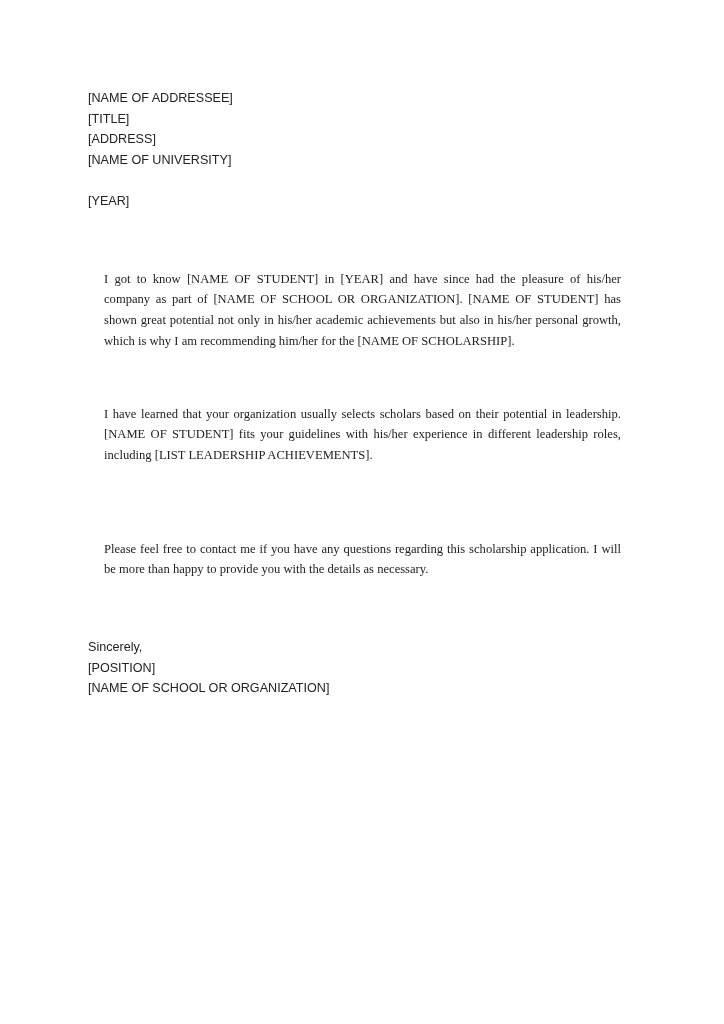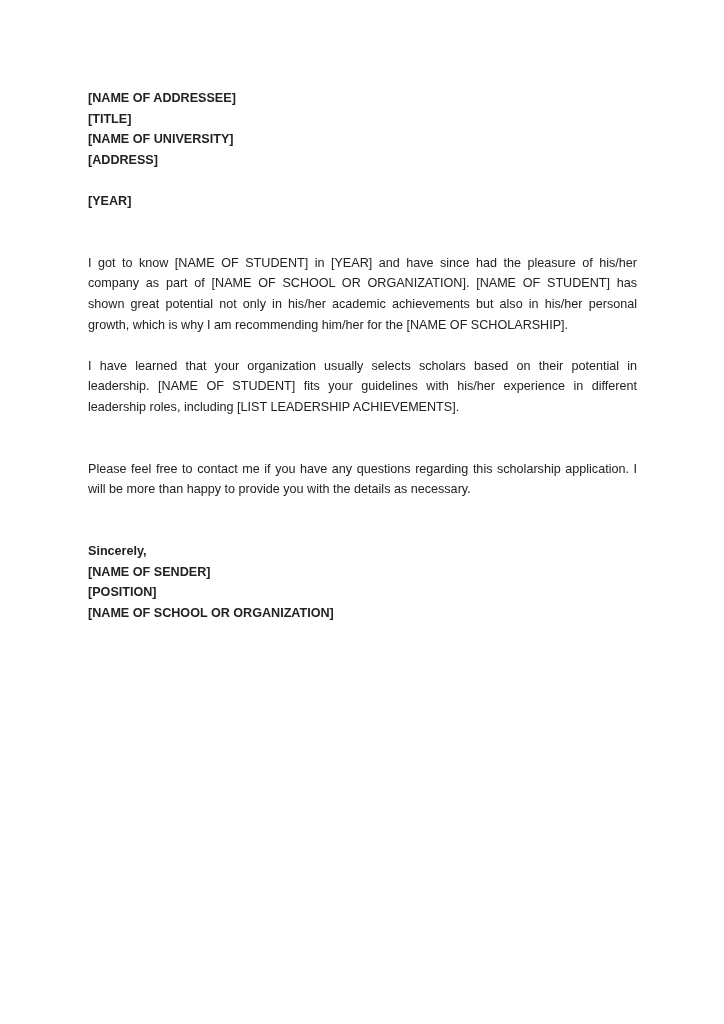--- a/index.html
+++ b/index.html
@@ -16,38 +16,39 @@
       color: #222222;
     }
     .page {
       position: absolute;
       left: 88px;
       top: 88px;
       width: 549px;
       font-size: 12.6px;
       line-height: 20.6px;
     }
-    .line { display: block; white-space: nowrap; font-weight: bold; }
+    .line { display: block; white-space: nowrap; }
     .para {
       text-align: justify;
-      margin: 0;
+      margin: 16px;
+      font-family: Liberation Serif, serif;
     }
     .gap1 { height: 20.6px; }
     .gap2 { height: 41.2px; }
   </style>
 </head>
 <body>
 
 <div class="page">
 
   <div>
     <span class="line">[NAME OF ADDRESSEE]</span>
     <span class="line">[TITLE]</span>
+    <span class="line">[ADDRESS]</span>
     <span class="line">[NAME OF UNIVERSITY]</span>
-    <span class="line">[ADDRESS]</span>
   </div>
 
   <div class="gap1"></div>
 
   <span class="line">[YEAR]</span>
 
   <div class="gap1"></div>
 
 
   <div class="gap1"></div>
@@ -63,18 +64,17 @@
 
   <div class="gap1"></div>
 
   <p class="para">Please feel free to contact me if you have any questions regarding this scholarship application. I will be more than happy to provide you with the details as necessary.</p>
 
   <div class="gap2"></div>
 
   <span class="line">Sincerely,</span>
 
   <div>
-    <span class="line">[NAME OF SENDER]</span>
     <span class="line">[POSITION]</span>
     <span class="line">[NAME OF SCHOOL OR ORGANIZATION]</span>
   </div>
 
 </div>
 
 </body></html>

